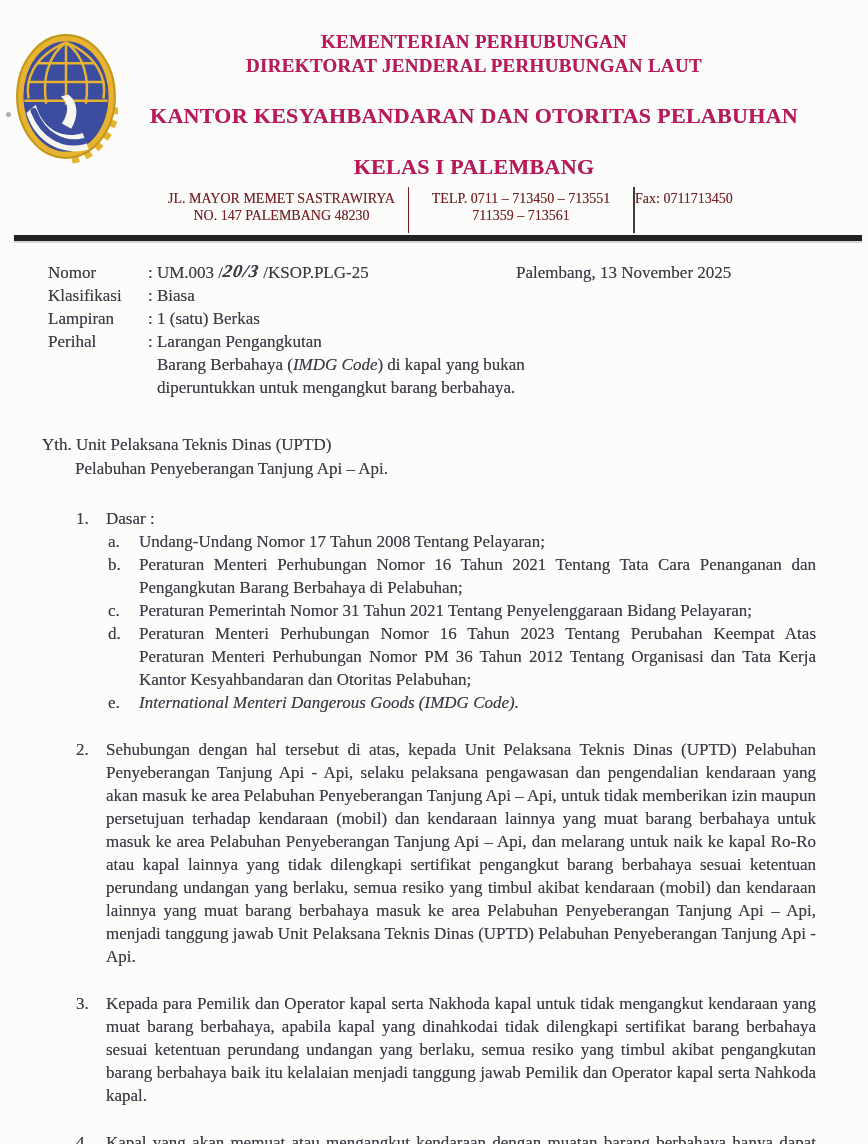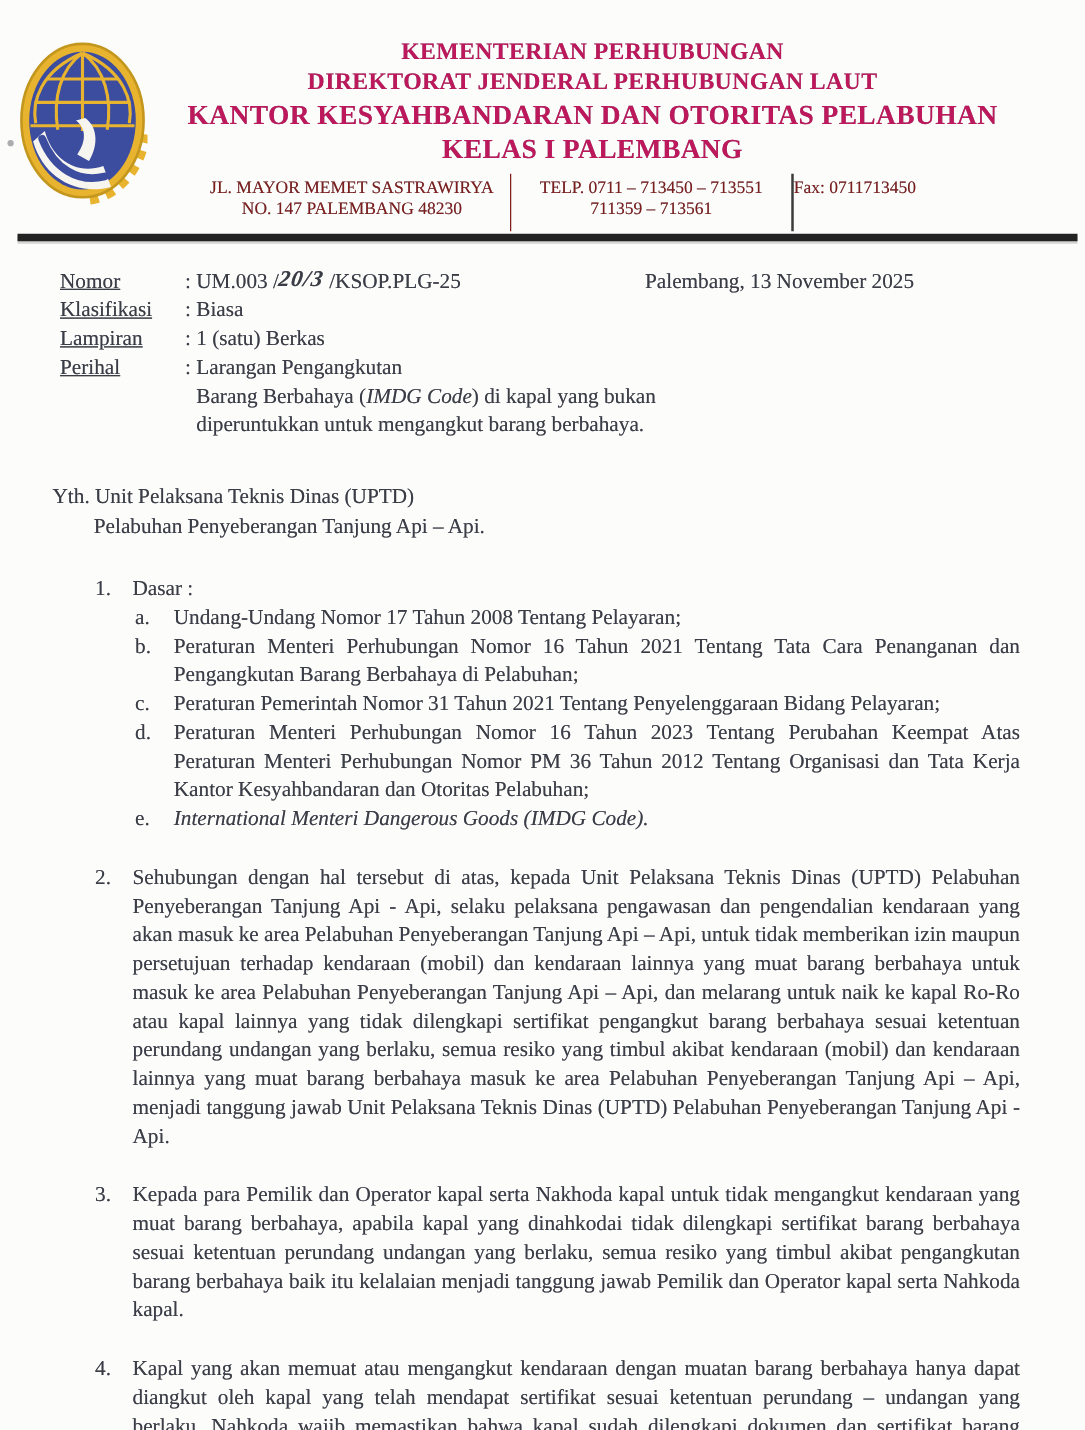--- a/index.html
+++ b/index.html
@@ -12,21 +12,21 @@
     overflow: hidden;
     font-family: "Liberation Serif", serif;
     color: #3a3c46;
     text-shadow: 0 0 0.5px rgba(45,47,58,0.55);
   }
   
   .letterhead { position: relative; padding-top: 30px; }
   .logo-box { position: absolute; left: 14px; top: 28px; width: 104px; height: 138px; }
   .head-text { margin-left: 120px; margin-right: 40px; text-align: center; color: #be185d; }
   .head-line-sm { font-size: 19px; line-height: 24px; font-weight: bold; letter-spacing: 0.3px; }
-  .head-line-lg { font-size: 22px; line-height: 27px; font-weight: bold; letter-spacing: 0.3px; }
+  .head-line-lg { font-size: 22px; line-height: 27px; font-weight: bold; letter-spacing: 0.3px; margin-top: 24px; }
   .addr-row {
     display: flex;
     margin-left: 155px;
     margin-right: 8px;
     margin-top: 7px;
     align-items: stretch;
     min-height: 46px;
   }
   .addr-col { font-size: 14px; line-height: 17px; color: #7f1d1d; padding-top: 3px; }
   .addr-col1 { width: 253px; text-align: center; }
@@ -34,21 +34,21 @@
   .addr-col3 { flex: 1; text-align: left; }
   .thick-rule {
     margin: 2px 6px 0 14px;
     height: 6px;
     background: #232323;
     box-shadow: 0 2px 0 rgba(140,140,140,0.35);
   }
   
   .meta { position: relative; margin: 20px 52px 0 48px; font-size: 17px; line-height: 23px; }
   .meta-row { display: flex; }
-  .meta-label { width: 100px; flex: none; text-decoration: underline; }
+  .meta-label { width: 100px; flex: none; }
   .meta-value { flex: 1; }
   .meta-cont { padding-left: 9px; }
   .date-line { position: absolute; left: 468px; top: 0; white-space: nowrap; }
   .hw {
     display: inline-block;
     font-style: italic;
     font-weight: 600;
     font-size: 18px;
     transform: skewX(-9deg) translateY(-1px);
     letter-spacing: 1px;

